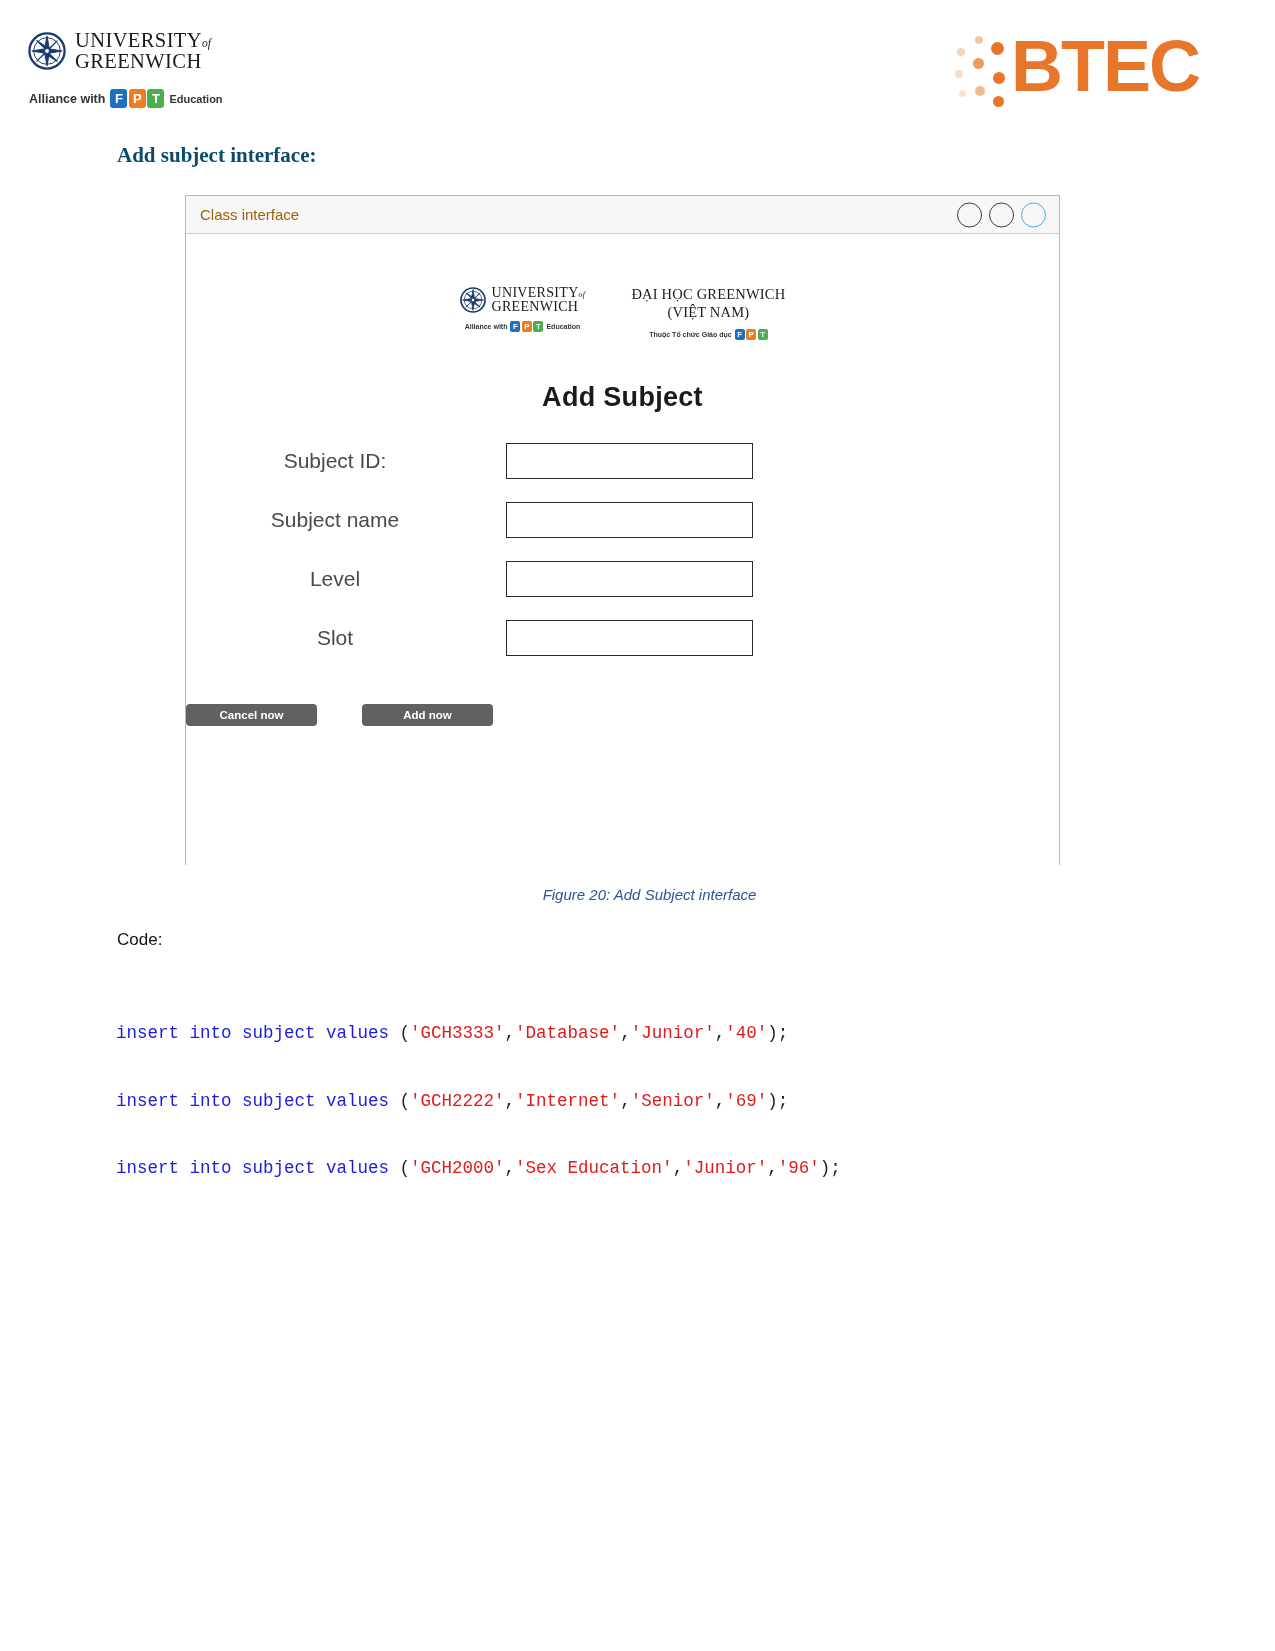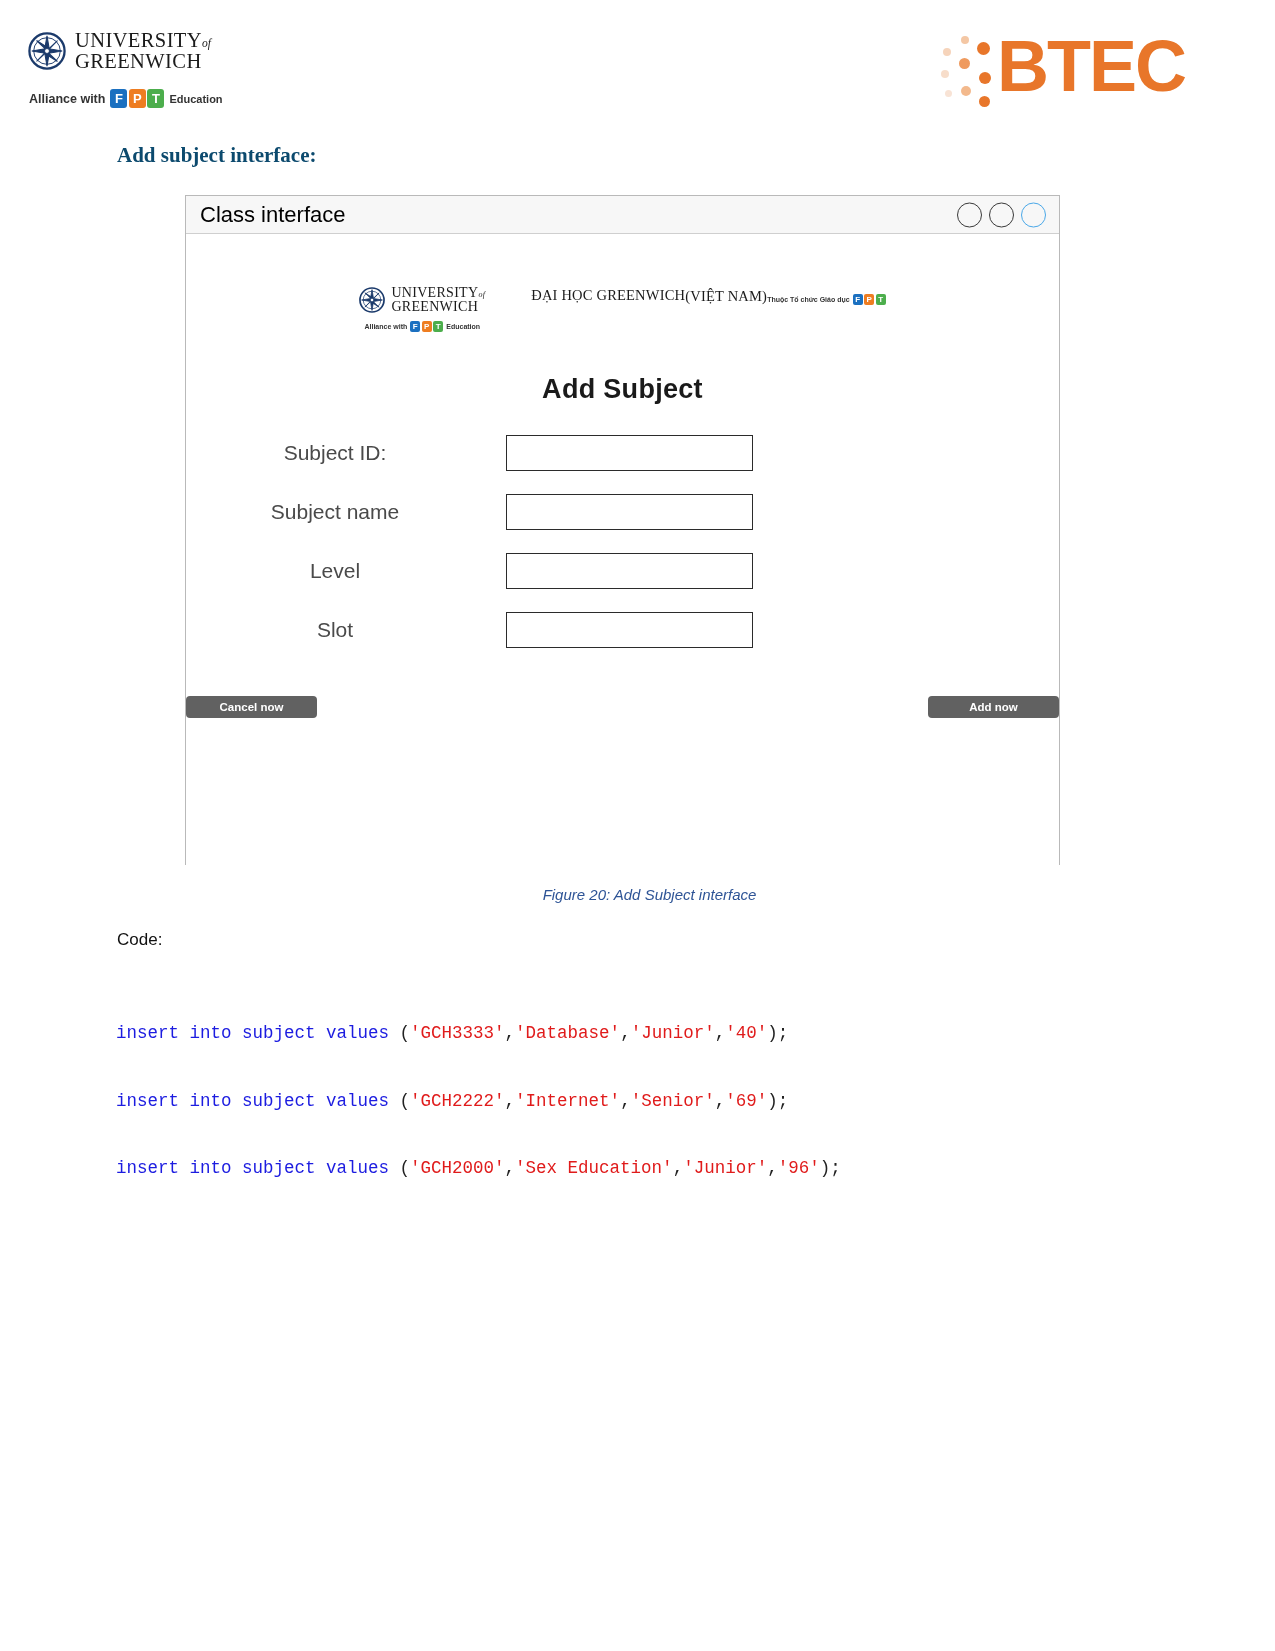--- a/index.html
+++ b/index.html
@@ -53,21 +53,21 @@
     color: #fff; font-weight: bold; font-size: 13px;
     display: flex; align-items: center; justify-content: center;
     font-family: "Liberation Sans", sans-serif;
   }
   .fpt-f { background: #1b70c0; }
   .fpt-p { background: #ee7d21; }
   .fpt-t { background: #4cae4c; }
 
   
   .hdr-right {
-    position: absolute; right: 76px; top: 22px;
+    position: absolute; right: 62px; top: 22px;
     width: 260px; height: 92px;
   }
   .btec-word {
     position: absolute; left: 58px; top: 8px;
     font-family: "Liberation Sans", sans-serif;
     font-weight: bold; font-size: 72px;
     color: #e8762a; letter-spacing: -2px;
     line-height: 1;
   }
   .dot { position: absolute; border-radius: 50%; }
@@ -88,21 +88,21 @@
   }
   .titlebar {
     height: 38px; background: #f7f7f7;
     border-bottom: 1px solid #cfcfcf;
     display: flex; align-items: center;
     padding: 0 12px 0 14px;
     position: relative;
   }
   .titlebar-text {
     font-family: "Liberation Sans", sans-serif;
-    font-size: 22px; color: #000000;
+    font-size: 15px; color: #a16207;
   }
   .win-btns {
     position: absolute; right: 13px; top: 50%;
     transform: translateY(-50%);
     display: flex; gap: 7px; align-items: center;
   }
   .win-circle {
     width: 25px; height: 25px; border-radius: 50%;
     border: 1.6px solid #3a3a3a; background: transparent;
   }
@@ -126,21 +126,21 @@
     display: flex; align-items: center; gap: 3px;
     margin-top: 7px;
   }
   .inapp-sub-txt { font-size: 7px; font-weight: bold; color: #333; font-family: "Liberation Sans", sans-serif; }
   .mini-tile {
     width: 10px; height: 11px; border-radius: 2px; color: #fff;
     font-size: 8px; font-weight: bold; display: flex;
     align-items: center; justify-content: center;
     font-family: "Liberation Sans", sans-serif; line-height: 1;
   }
-  .inapp-vn { display: flex; flex-direction: row; align-items: center; }
+  .inapp-vn { display: flex; flex-direction: column; align-items: center; }
   .vn-l1, .vn-l2 {
     font-family: "Liberation Serif", serif; font-size: 14.5px;
     color: #1b1b1b; letter-spacing: .2px; white-space: nowrap;
   }
   .vn-l2 { margin-top: 1px; }
   .vn-sub { display: flex; align-items: center; gap: 3px; margin-top: 8px; }
   .vn-sub-txt { font-size: 7px; font-weight: bold; color: #333; font-family: "Liberation Sans", sans-serif; }
 
   .form-title {
     text-align: center;
@@ -161,22 +161,22 @@
   }
   .form-input {
     width: 247px; height: 36px;
     border: 1.6px solid #2b2b2b; background: #fff;
     font-family: "Liberation Sans", sans-serif;
     font-size: 14px; padding: 0 6px; color: #222;
     outline: none;
   }
 
   .btn-row {
-    display: flex; justify-content: space-between;
-    gap: 65px; margin-top: 48px;
+    display: flex; justify-content: flex-start;
+    gap: 45px; margin-top: 48px;
   }
   .btn {
     width: 131px; height: 22px;
     background: #616161; color: #ffffff;
     border: none; border-radius: 4px;
     font-family: "Liberation Sans", sans-serif;
     font-size: 11.5px; font-weight: bold;
     cursor: pointer;
     display: flex; align-items: center; justify-content: center;
   }

